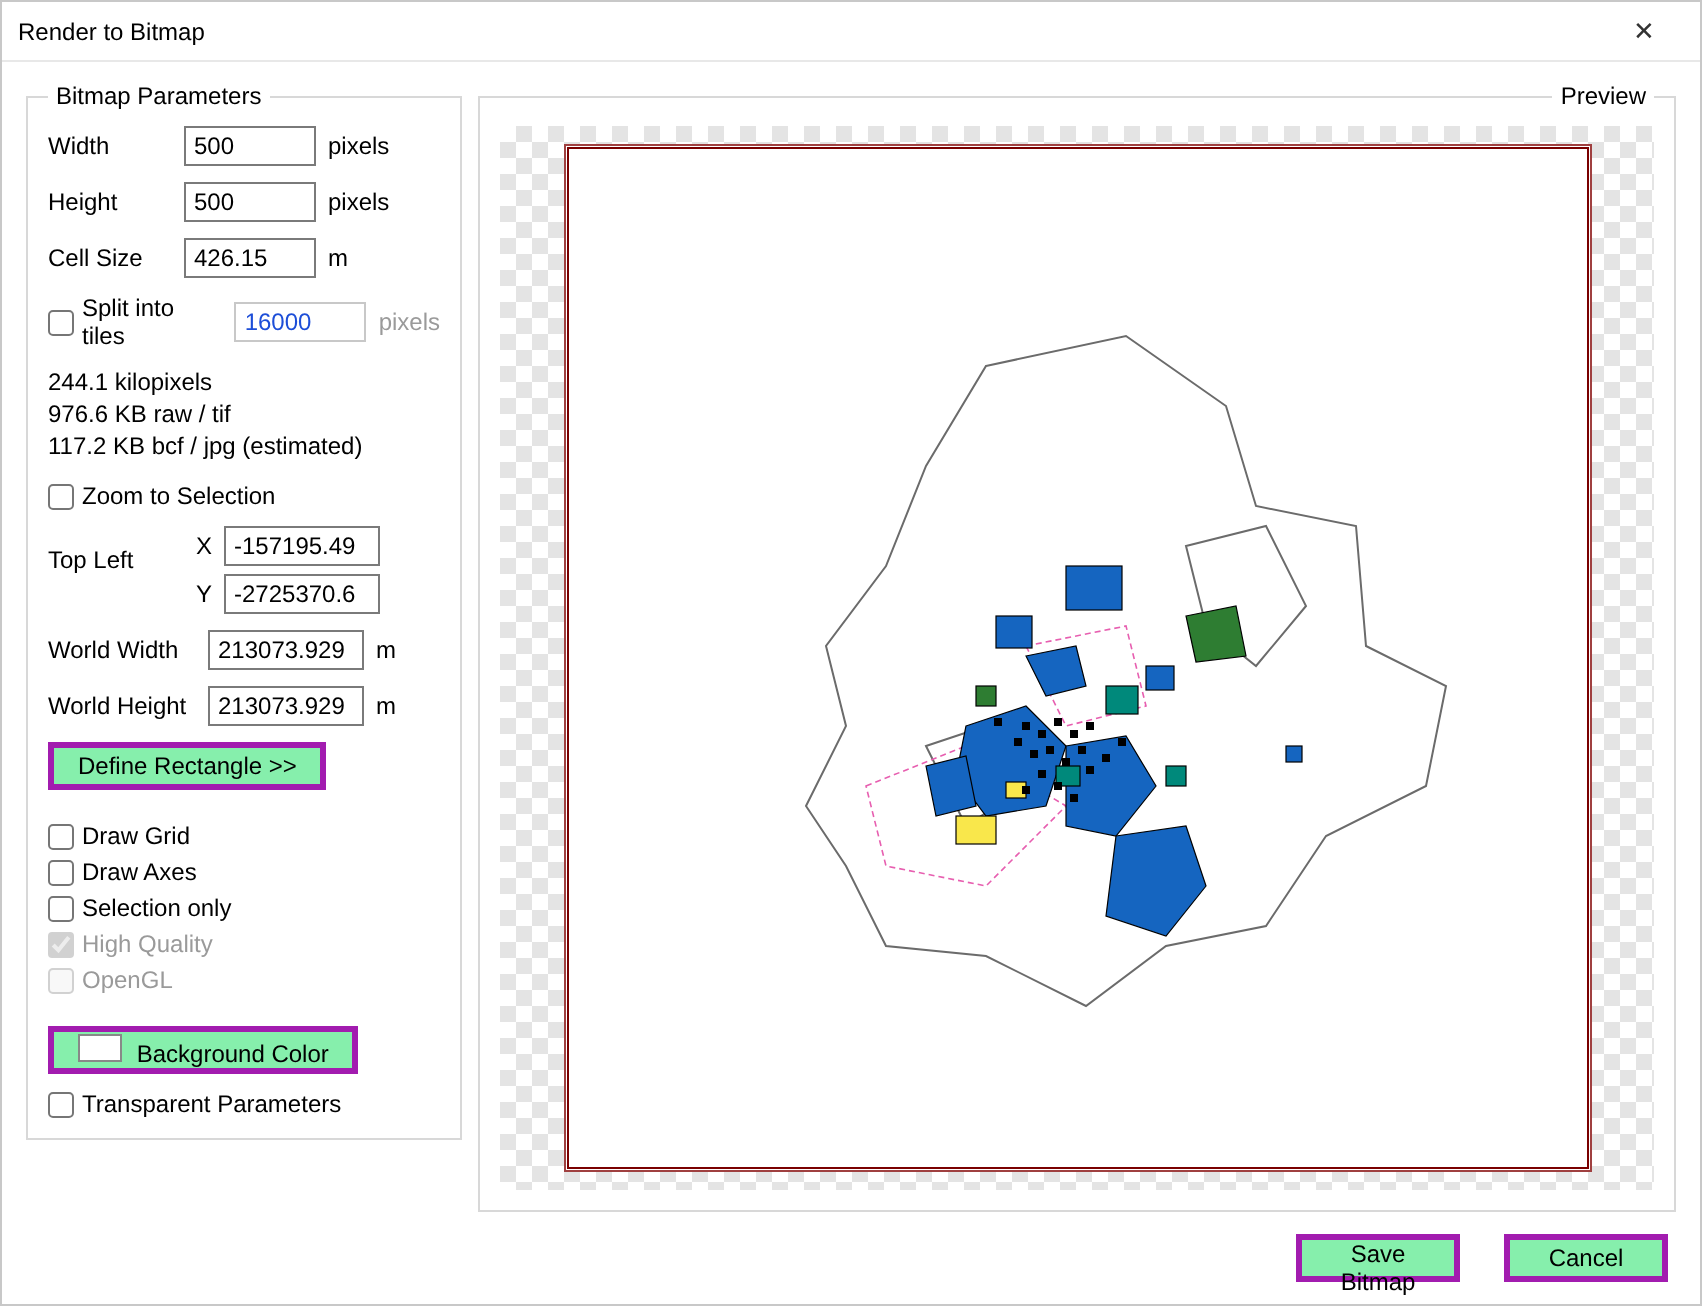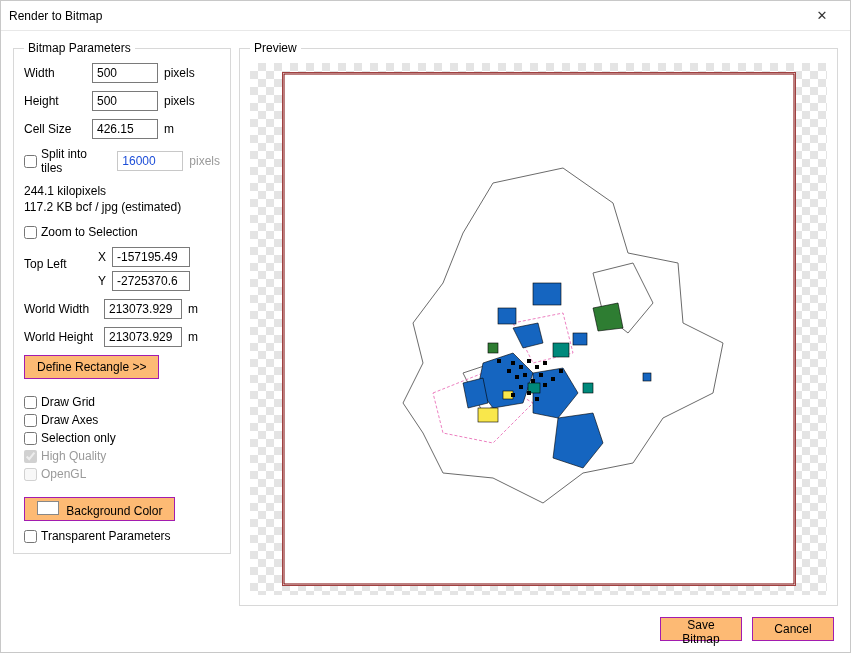--- a/index.html
+++ b/index.html
@@ -88,22 +88,22 @@
     line-height: 16px;
     margin: 6px 0 10px 0;
   }
 
   .sep { height: 8px; }
 
   .sublbl { width: 14px; text-align: right; }
 
   .btn {
     height: 24px;
-    border: 1px solid #a21caf;
-    background: #fdba74;
+    border: 3px solid #a21caf;
+    background: #86efac;
     font: inherit;
     padding: 0 12px;
     cursor: pointer;
   }
   .btn.small { height: 24px; }
 
   .bg-swatch {
     width: 22px; height: 14px; background: #fff; border: 1px solid #888;
     display: inline-block; margin-right: 4px;
   }
@@ -111,21 +111,21 @@
   
   .preview-holder {
     flex: 1;
     border: 1px solid #d8d8d8;
     display: flex;
     flex-direction: column;
     position: relative;
     padding: 8px 10px 10px 10px;
     margin: 0;
   }
-  .preview-holder > legend { padding: 0 4px; }
+  .preview-holder > legend { padding: 0 4px; text-align: right; }
   .preview-stage {
     flex: 1;
     position: relative;
     background:
       repeating-conic-gradient(#e4e4e4 0% 25%, #ffffff 0% 50%) 0 0 / 16px 16px;
   }
   .preview-canvas {
     position: absolute;
     left: 50%; top: 50%;
     transform: translate(-50%, -50%);
@@ -133,21 +133,21 @@
     background: #fff;
     outline: 1px solid #a04040;
   }
   .preview-canvas svg { width: 100%; height: 100%; display: block; }
 
   .footer {
     height: 46px;
     display: flex;
     align-items: center;
     justify-content: flex-end;
-    gap: 10px;
+    gap: 22px;
     padding: 0 16px;
   }
   .footer .btn { width: 82px; }
 </style>
 </head>
 <body>
 
 <div class="window">
   <div class="titlebar">
     <div class="title">Render to Bitmap</div>
@@ -180,20 +180,21 @@
           <label class="check">
             <input type="checkbox" style="">
             <span>Split into tiles</span>
           </label>
           <input type="text" class="field w72 disabled" disabled="" value="16000" style="">
           <span class="unit disabled">pixels</span>
         </div>
 
         <div class="info">
           <div>244.1 kilopixels</div>
+          <div>976.6 KB raw / tif</div>
           <div>117.2 KB bcf / jpg (estimated)</div>
         </div>
 
         <div class="row">
           <label class="check">
             <input type="checkbox" style="">
             <span>Zoom to Selection</span>
           </label>
         </div>
 

